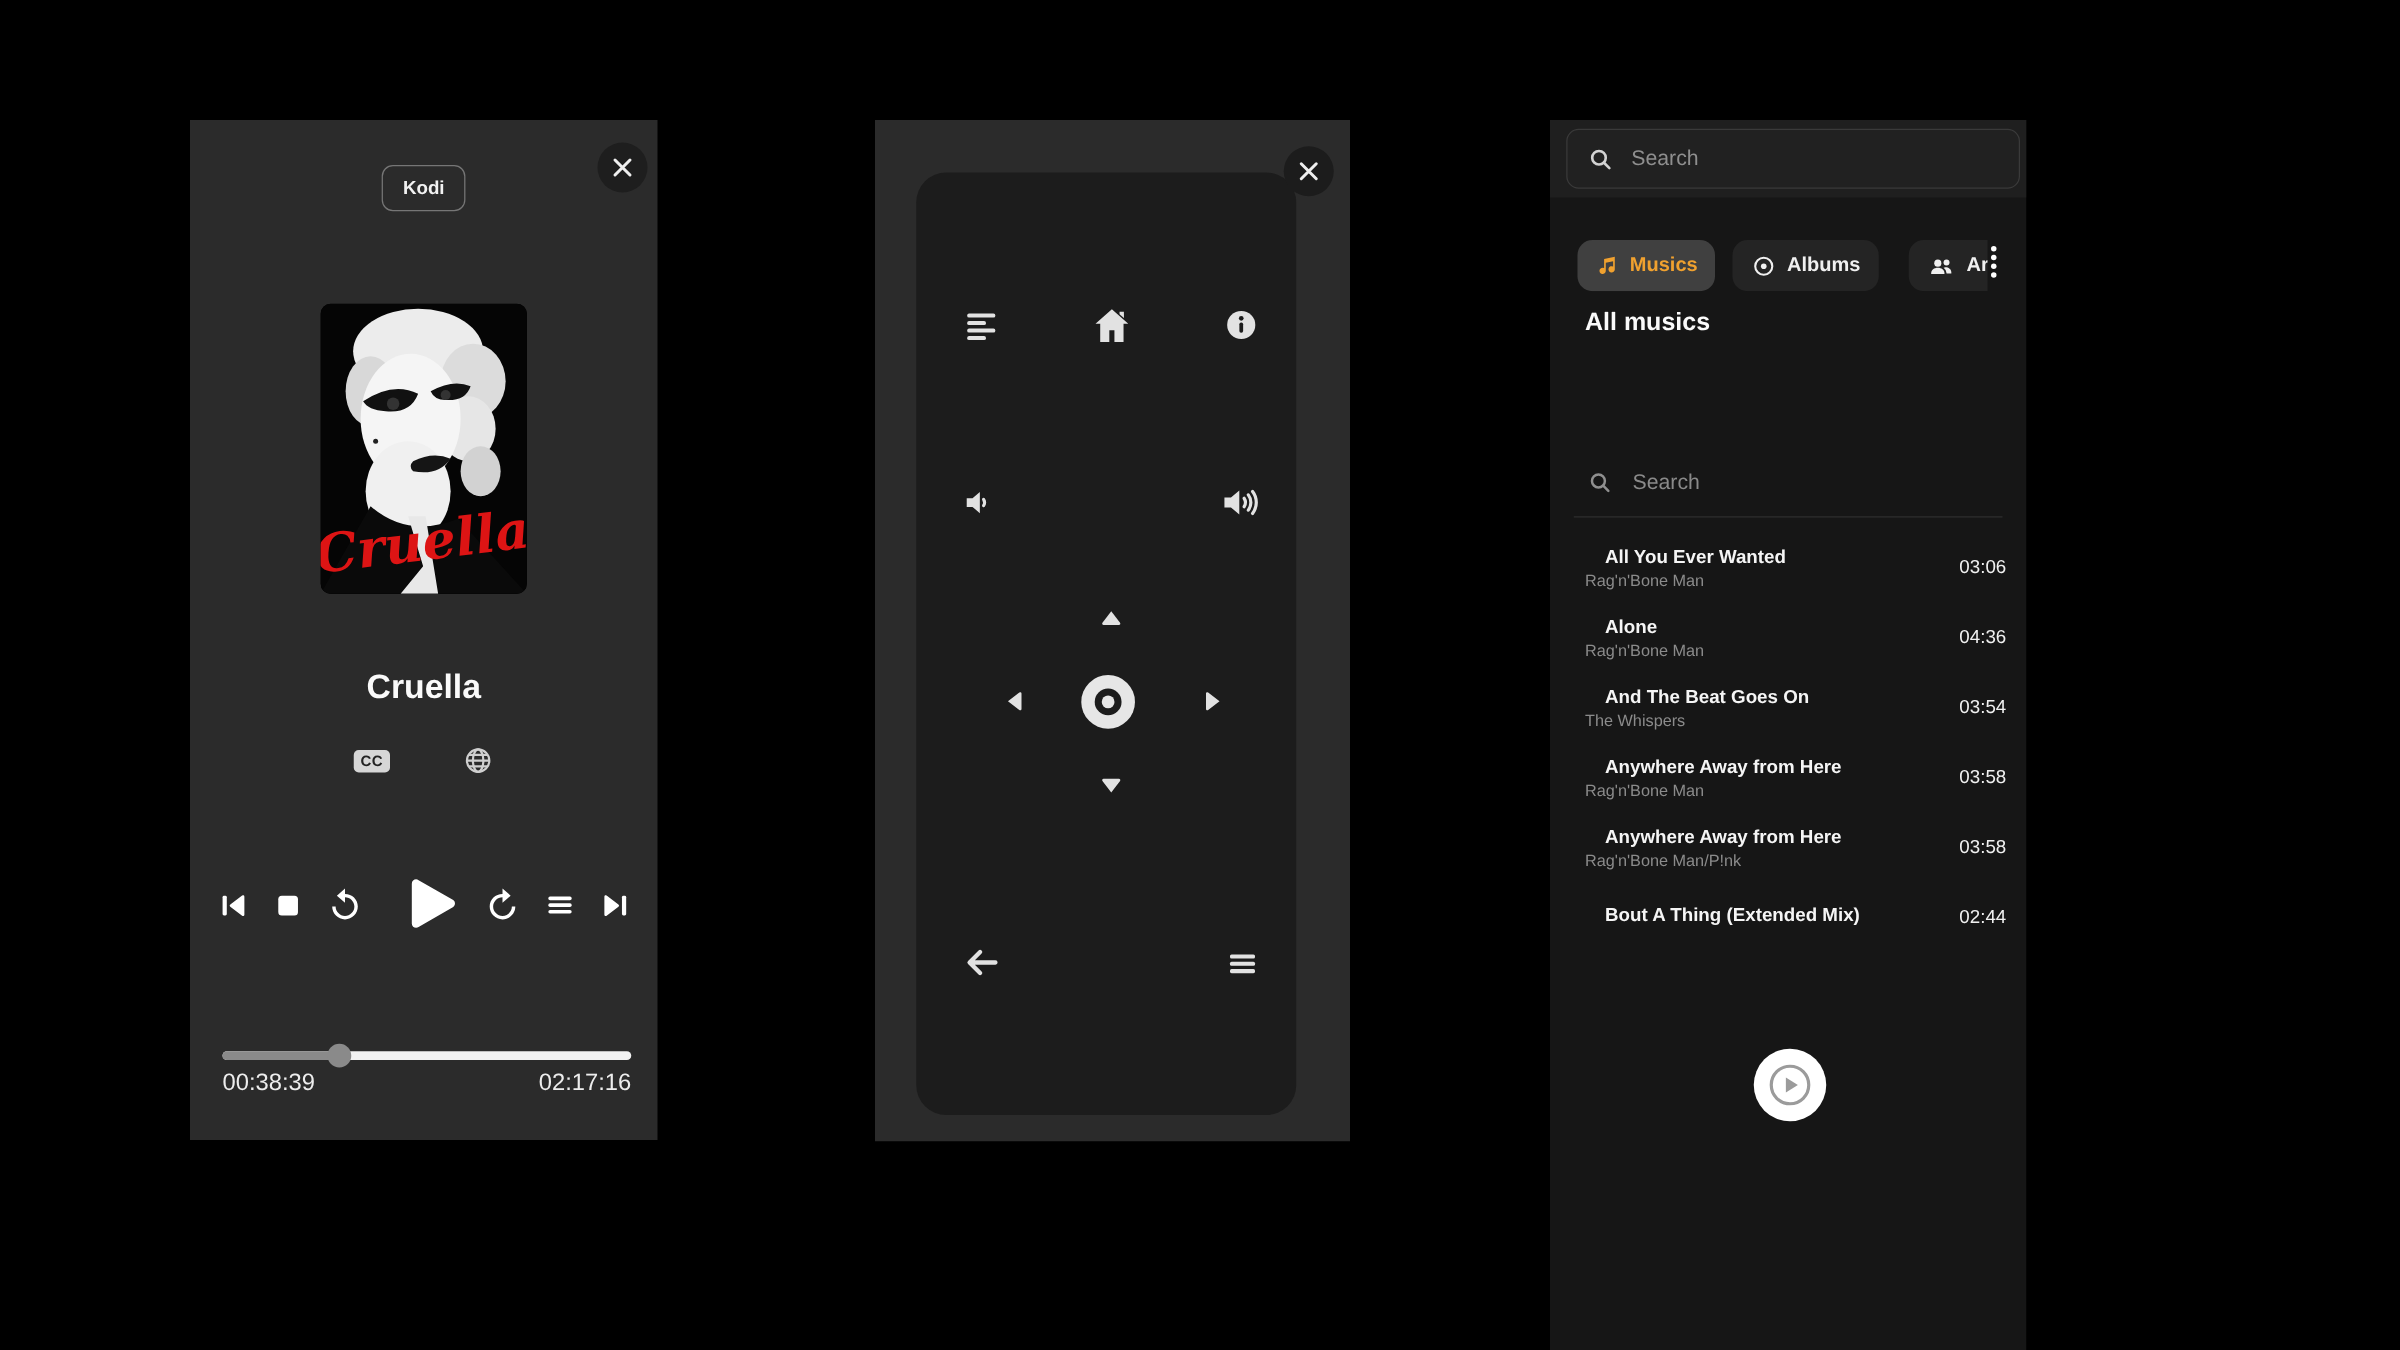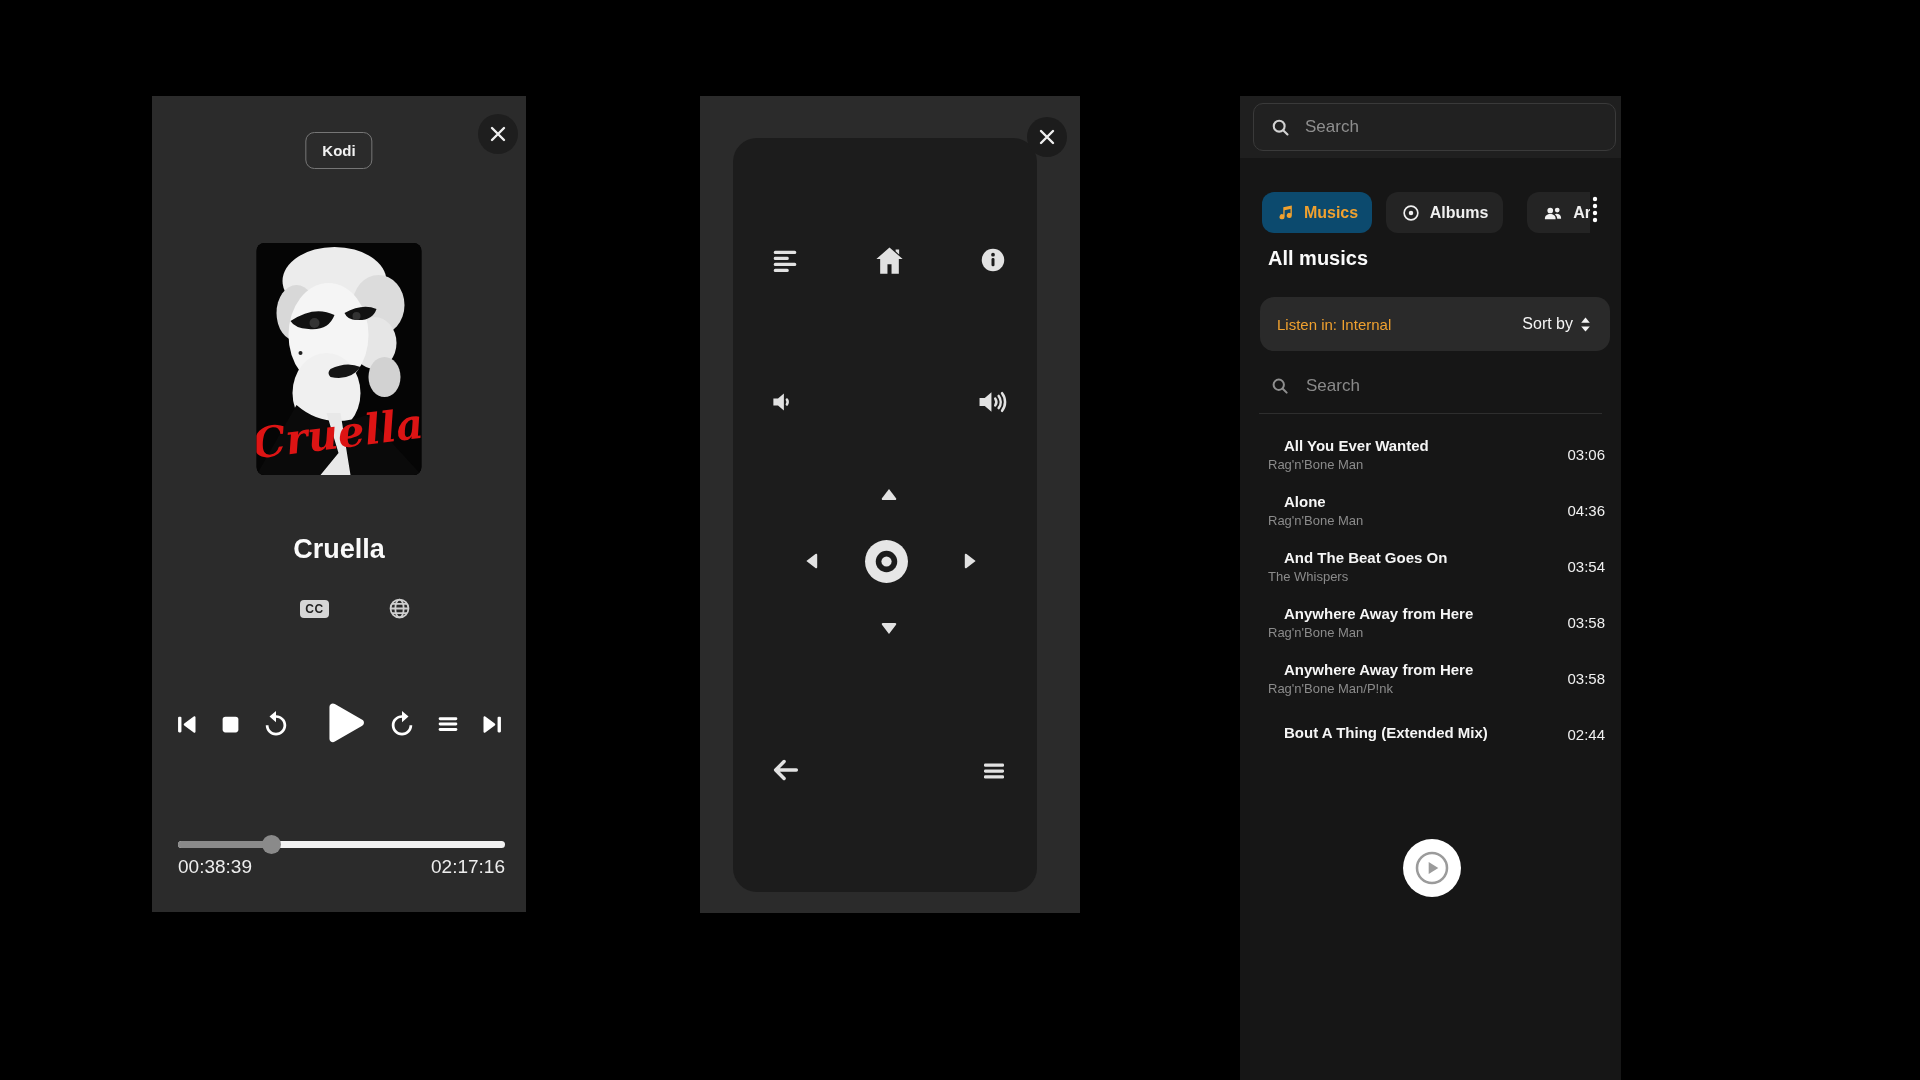--- a/index.html
+++ b/index.html
@@ -10,21 +10,21 @@
   
   .player{left:152px;top:96px;width:374px;height:816px;}
   .kodi-chip{position:absolute;top:36px;left:50%;transform:translateX(-50%);
     border:1px solid #767676;border-radius:9px;padding:9px 16px;font-size:15px;font-weight:bold;color:#f2f2f2;text-align:center;}
   .close-btn{position:absolute;width:40px;height:40px;border-radius:50%;background:#1e1e1e;
     display:flex;align-items:center;justify-content:center;cursor:pointer;}
   .player .close-btn{top:18px;right:8px;}
   .poster{position:absolute;top:147px;left:50%;transform:translateX(-50%);
     width:165px;height:232px;border-radius:8px;overflow:hidden;background:#000;}
   .player-title{position:absolute;top:438px;width:100%;text-align:center;font-size:27px;font-weight:bold;color:#fafafa;}
-  .badge-row{position:absolute;top:500px;width:100%;display:flex;justify-content:center;align-items:center;gap:58px;margin-left:17px;}
+  .badge-row{position:absolute;top:500px;width:100%;display:flex;justify-content:center;align-items:center;gap:58px;}
   .cc-badge{background:#d6d6d6;color:#222;font-weight:bold;font-size:12px;letter-spacing:.5px;
     border-radius:4px;padding:2px 5px;line-height:14px;}
   .controls{position:absolute;top:592px;left:0;right:0;height:72px;
     display:flex;align-items:center;justify-content:center;gap:17px;color:#fff;}
   .ctl{display:flex;align-items:center;justify-content:center;cursor:pointer;}
   .slider{position:absolute;left:26px;right:21px;top:739px;height:18px;}
   .slider .track{position:absolute;left:0;right:0;top:6px;height:7px;border-radius:4px;background:#f2f2f2;}
   .slider .fill{position:absolute;left:0;top:6px;height:7px;border-radius:4px 0 0 4px;background:#8a8a8a;}
   .slider .thumb{position:absolute;top:0;width:19px;height:19px;border-radius:50%;background:#8a8a8a;transform:translateX(-9px);}
   .time-row{position:absolute;left:26px;right:21px;top:760px;display:flex;justify-content:space-between;
@@ -40,21 +40,21 @@
   .library{left:1240px;top:96px;width:381px;height:1044px;background:#161616;}
   .lib-header{position:absolute;top:0;left:0;right:0;height:62px;background:#1f1f1f;}
   .search-bar{position:absolute;left:13px;top:7px;width:363px;height:48px;box-sizing:border-box;
     background:#212121;border:1px solid #3a3a3a;border-radius:10px;
     display:flex;align-items:center;padding:0 16px;gap:14px;}
   .search-bar .ph{color:#8f8f8f;font-size:17px;}
   .tabs{position:absolute;top:96px;left:0;width:350px;height:41px;overflow:hidden;white-space:nowrap;}
   .tab{position:absolute;top:0;height:41px;border-radius:12px;background:#242424;
     display:flex;align-items:center;justify-content:center;gap:9px;
     font-size:16px;font-weight:bold;color:#f0f0f0;cursor:pointer;box-sizing:border-box;}
-  .tab.active{background:#0c4a6e;color:#f0a12f;}
+  .tab.active{background:#404040;color:#f0a12f;}
   .tab-overflow{position:absolute;top:99px;left:350px;width:16px;height:40px;color:#fff;cursor:pointer;}
   .lib-heading{position:absolute;top:151px;left:28px;font-size:20px;font-weight:bold;color:#fafafa;}
   .filter-pill{position:absolute;top:201px;left:20px;width:350px;height:54px;box-sizing:border-box;
     background:#2a2a2a;border-radius:14px;display:flex;align-items:center;justify-content:space-between;padding:0 17px;}
   .listen-in{color:#f0a12f;font-size:15px;cursor:pointer;}
   .sort-by{color:#f5f5f5;font-size:16px;display:flex;align-items:center;gap:5px;cursor:pointer;}
   .list-search{position:absolute;top:275px;left:30px;right:20px;height:30px;display:flex;align-items:center;gap:16px;}
   .list-search .ph{color:#8a8a8a;font-size:17px;}
   .list-divider{position:absolute;top:317px;left:19px;right:19px;height:1px;background:#2e2e2e;}
   .song-list{position:absolute;top:330px;left:0;right:0;bottom:0;overflow:hidden;}
@@ -331,32 +331,20 @@
             <circle cx="5" cy="4" r="2.2"></circle>
             <circle cx="5" cy="11" r="2.2"></circle>
             <circle cx="5" cy="18" r="2.2"></circle>
             <circle cx="5" cy="25" r="2.2"></circle>
           </svg>
       </span>
     </div>
 
     <div class="lib-heading">All musics</div>
 
-    <div class="filter-pill">
-      <span class="listen-in">Listen in: Internal</span>
-      <span class="sort-by">
-        <span>Sort by</span>
-        <span>
-          <svg width="15" height="17" viewBox="0 0 16 18" fill="#f5f5f5">
-              <path d="M8 1.5 12.6 7H3.4z"></path>
-              <path d="M8 16.5 3.4 11h9.2z"></path>
-            </svg>
-        </span>
-      </span>
-    </div>
 
     <div class="list-search">
       <span>
         <svg width="20" height="20" viewBox="0 0 24 24" fill="none" stroke="#8f8f8f" stroke-width="2.4" stroke-linecap="round">
             <circle cx="10.5" cy="10.5" r="6.2"></circle>
             <path d="M15.3 15.3 20 20"></path>
           </svg>
       </span>
       <span class="ph">Search</span>
     </div>

